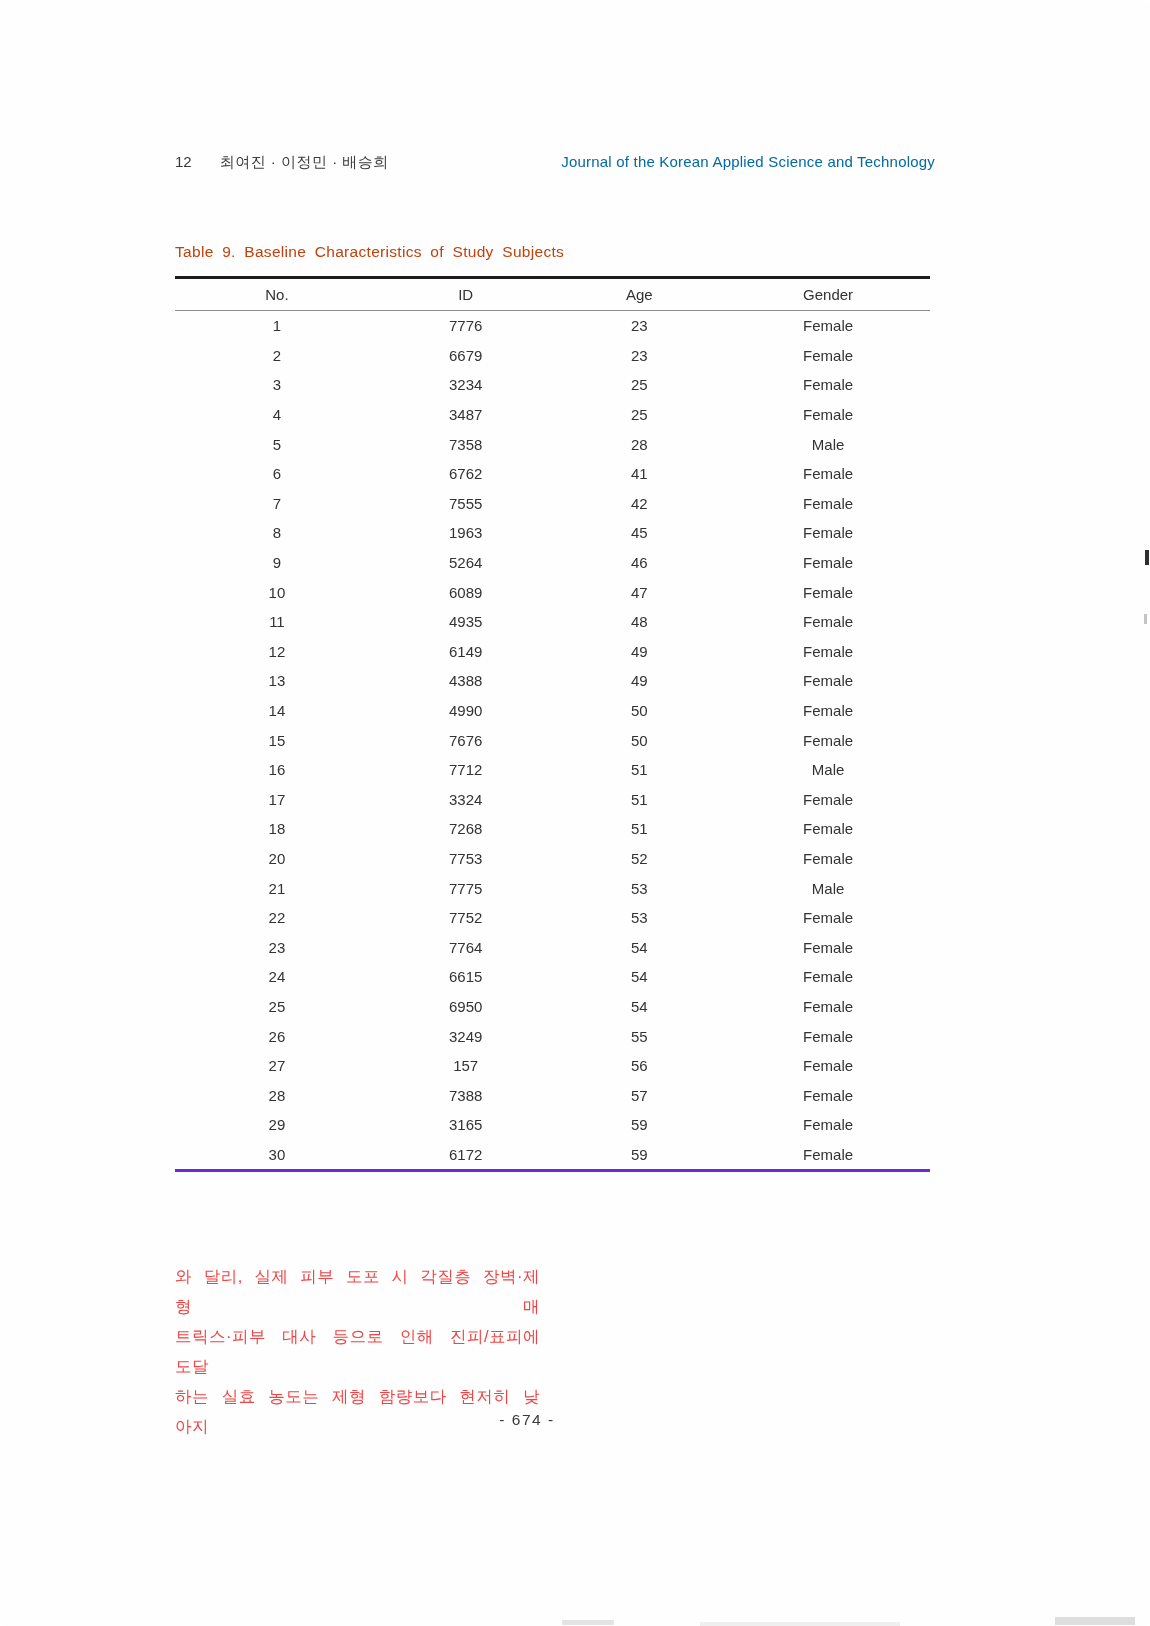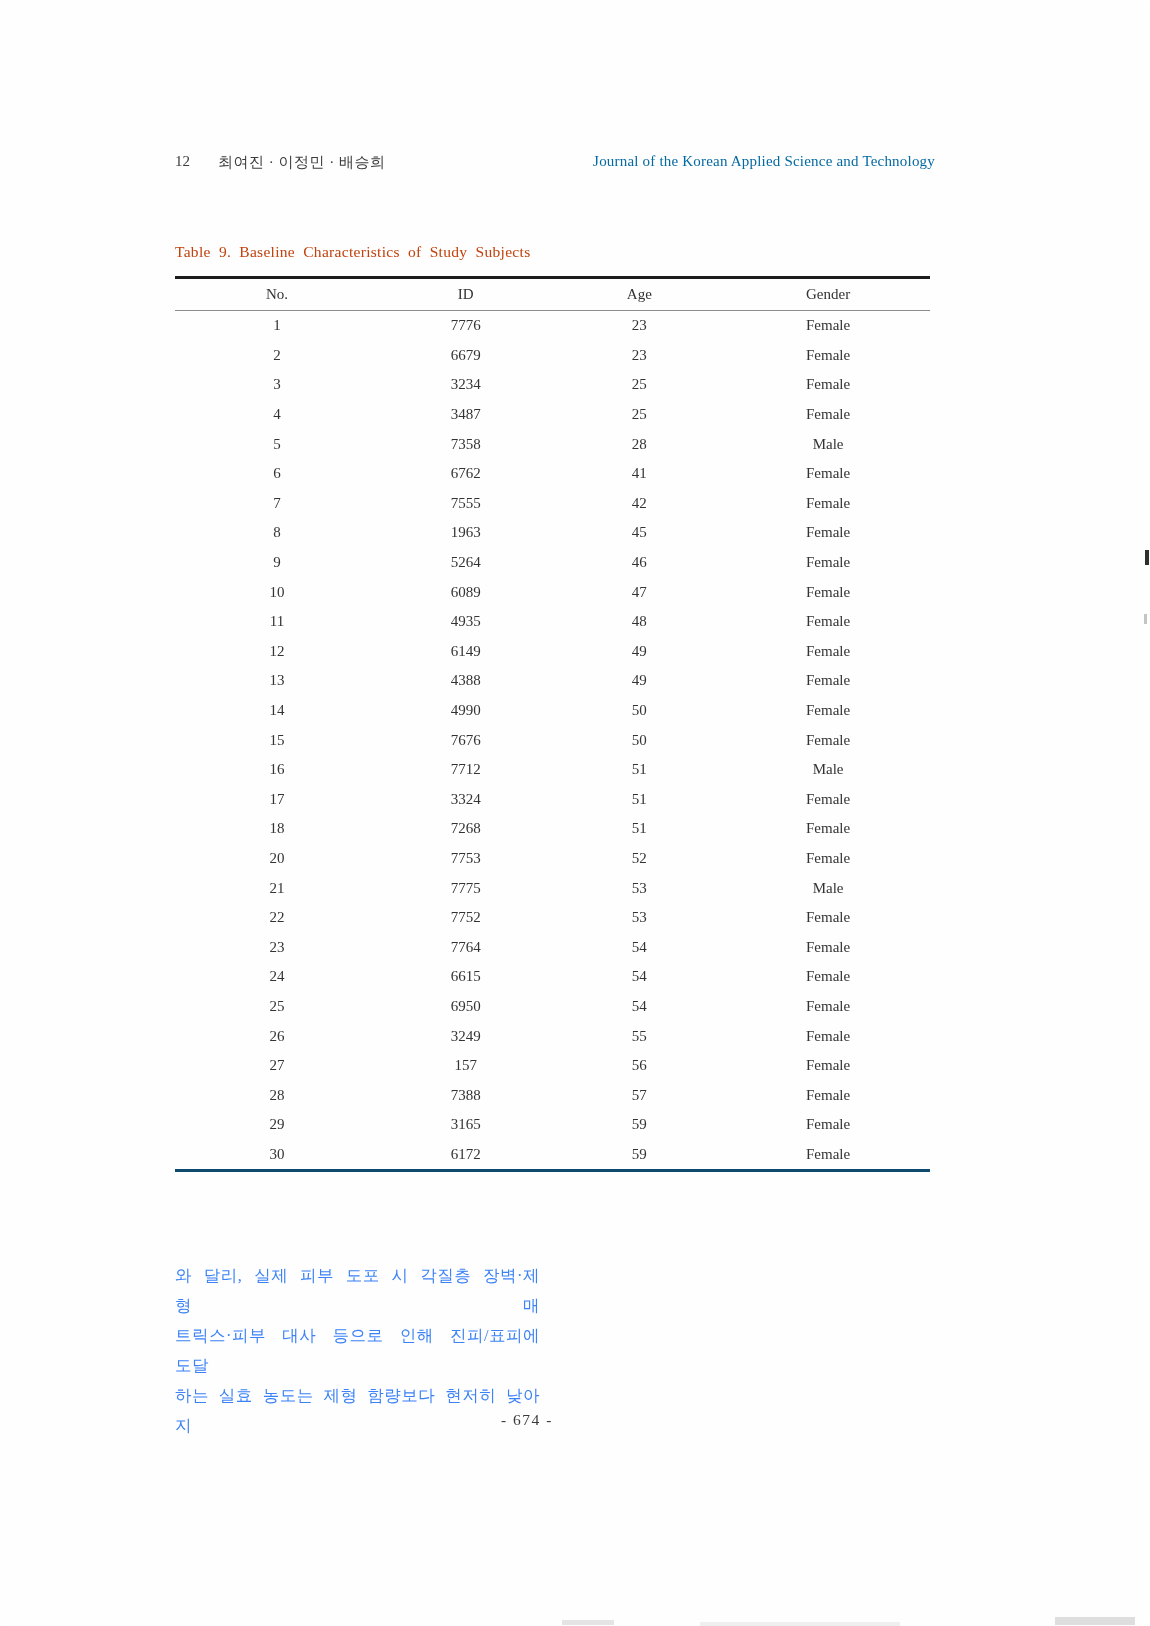--- a/index.html
+++ b/index.html
@@ -1,53 +1,53 @@
 <!DOCTYPE html>
 <html><head>
 <meta charset="utf-8">
 <style>
   html,body { margin:0; padding:0; background:#ffffff; }
   .page {
     position:relative; width:1150px; height:1626px; background:#fefefe;
-    font-family:Liberation Serif, serif; color:#2b2b2b; overflow:hidden;border-radius:6px;
+    font-family:Liberation Sans, sans-serif; color:#2b2b2b; overflow:hidden;border-radius:6px;
   }
   .running-head {
     position:absolute; top:153px; left:175px; width:760px;
     display:flex; justify-content:space-between; align-items:baseline;
     font-size:15px; color:#3a3a3a;
   }
   .running-head-left { display:flex; gap:28px; }
   .authors { letter-spacing:0.5px; }
   .journal-name { color:#0369a1; letter-spacing:0.2px; }
 
   .table-title {
     position:absolute; top:243px; left:175px;
     font-size:15.5px; color:#c2410c; word-spacing:4px; letter-spacing:0.3px;
   }
   table.subjects {
     position:absolute; top:276px; left:175px; width:755px;
     border-collapse:collapse; table-layout:fixed;
-    border-top:3px solid #1c1c1c; border-bottom:3px solid #0c4a6e;
+    border-top:3px solid #1c1c1c; border-bottom:3px solid #6d28d9;
     font-size:15px; color:#333;
   }
   table.subjects col.c1 { width:27%; }
   table.subjects col.c2 { width:23%; }
   table.subjects col.c3 { width:23%; }
   table.subjects col.c4 { width:27%; }
   table.subjects th {
     font-weight:normal; height:31px; text-align:center; vertical-align:middle;
     border-bottom:1px solid #8d8d8d; color:#333; padding:0;
   }
   table.subjects td {
     height:29.6px; text-align:center; vertical-align:middle; padding:0;
   }
 
   .body-text {
     position:absolute; top:1261px; left:175px; width:773px;
-    display:flex; gap:43px; font-size:16.5px; color:#3b82f6;
+    display:flex; gap:43px; font-size:16.5px; color:#ef4444;
   }
   .body-col { width:365px; line-height:30px; }
   .kline { text-align:justify; text-align-last:justify; word-spacing:5px; letter-spacing:0.5px; }
 
   .page-footer {
     position:absolute; top:1411px; left:0; width:1054px;
     text-align:center; font-size:15.5px; letter-spacing:1.5px; color:#3a3a3a;
   }
 
   .artifact { position:absolute; }

